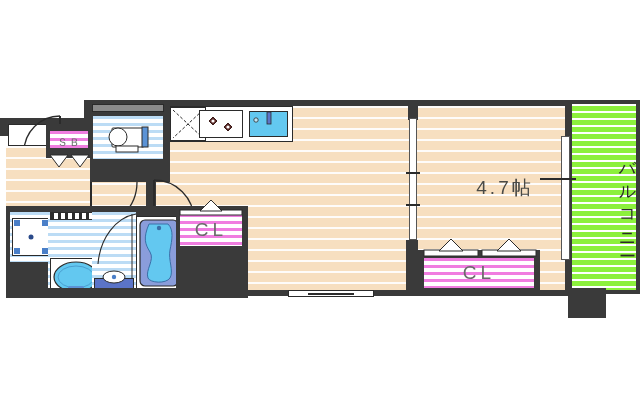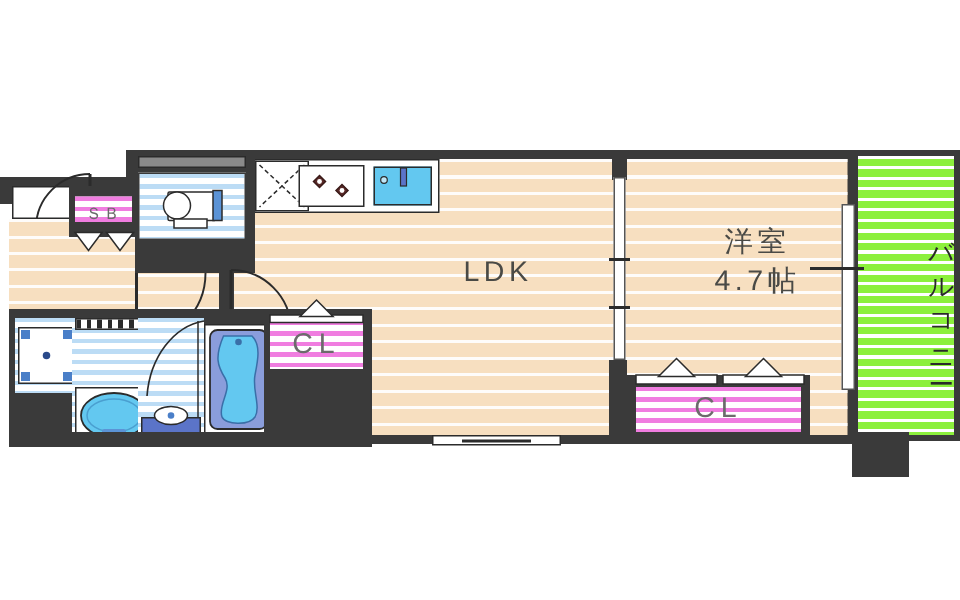--- a/index.html
+++ b/index.html
@@ -177,32 +177,30 @@
   </svg>
 
   <div class="abs wall" style="left:176px;top:206px;width:72px;height:92px;"></div>
   <div class="abs pinkfill" style="left:180px;top:214px;width:62px;height:32px;"></div>
   <div class="abs tag" style="left:180px;top:214px;width:62px;height:32px;">CL</div>
   <svg class="abs" style="left:180px;top:200px;" width="62" height="16">
     <rect x="0" y="10" width="62" height="5" fill="#ffffff" stroke="#2b2b2b" stroke-width="1"></rect>
     <polygon points="31,0 42,11 20,11" fill="#ffffff" stroke="#2b2b2b" stroke-width="1"></polygon>
   </svg>
 
-  <div class="abs lbl room-name" style="left:282px;top:172px;width:100px;">LDK</div>
 
   <div class="abs" style="left:288px;top:290px;width:86px;height:7px;background:#ffffff;border:1px solid #2b2b2b;"></div>
   <div class="abs thinline" style="left:308px;top:293px;width:46px;height:1.5px;"></div>
 
   <div class="abs wall" style="left:408px;top:104px;width:10px;height:16px;"></div>
   <div class="abs glass" style="left:409px;top:118px;width:8px;height:122px;"></div>
   <div class="abs thinline" style="left:406px;top:172px;width:14px;height:2px;"></div>
   <div class="abs thinline" style="left:406px;top:204px;width:14px;height:2px;"></div>
   <div class="abs wall" style="left:406px;top:240px;width:12px;height:56px;"></div>
 
-  <div class="abs lbl room-name" style="left:455px;top:152px;width:100px;">洋室</div>
   <div class="abs lbl room-size" style="left:455px;top:178px;width:100px;text-align:center;">4.7帖</div>
 
   <div class="abs wall" style="left:418px;top:250px;width:122px;height:46px;"></div>
   <div class="abs pinkfill" style="left:424px;top:258px;width:110px;height:30px;"></div>
   <div class="abs tag" style="left:424px;top:258px;width:110px;height:30px;">CL</div>
   <svg class="abs" style="left:424px;top:238px;" width="114" height="18">
     <rect x="0" y="12" width="54" height="6" fill="#ffffff" stroke="#2b2b2b" stroke-width="1"></rect>
     <polygon points="27,1 39,13 15,13" fill="#ffffff" stroke="#2b2b2b" stroke-width="1"></polygon>
     <rect x="58" y="12" width="54" height="6" fill="#ffffff" stroke="#2b2b2b" stroke-width="1"></rect>
     <polygon points="85,1 97,13 73,13" fill="#ffffff" stroke="#2b2b2b" stroke-width="1"></polygon>

